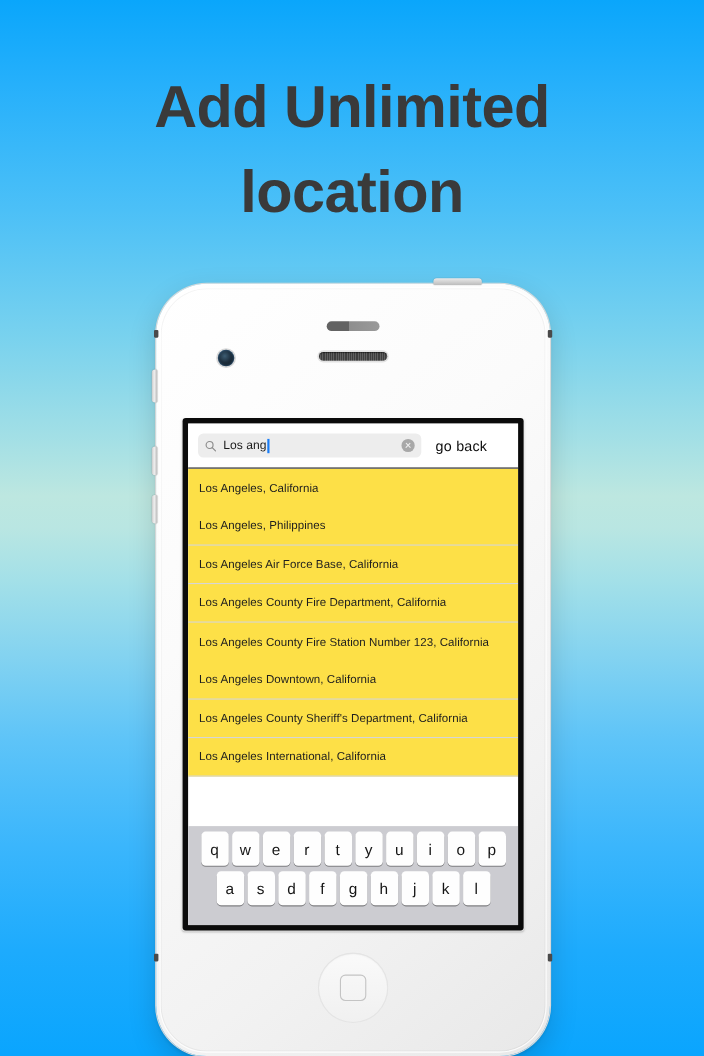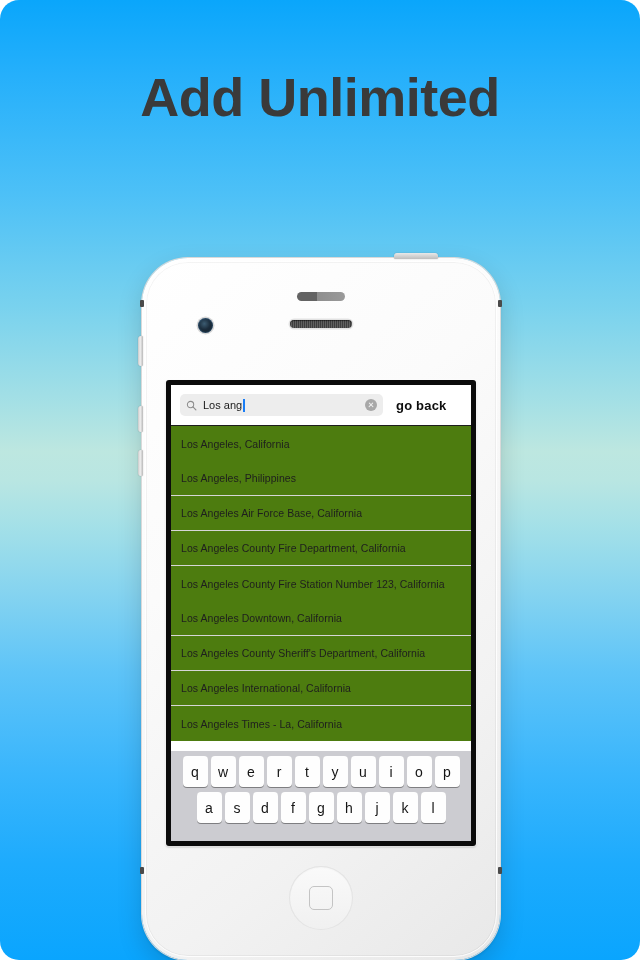--- a/index.html
+++ b/index.html
@@ -26,21 +26,20 @@
       #a5e0e5 42%,
       #bde7e0 47%,
       #b9e6e2 50%,
       #a3e0e8 55%,
       #84d3f0 62%,
       #5ec4f8 70%,
       #3bb6fc 80%,
       #1dabfd 90%,
       #0aa5fe 100%);
     overflow: hidden;
-    border-radius: 19px;
   }
 
   
   #headline {
     position: absolute;
     left: 0;
     top: 58px;
     width: 640px;
     text-align: center;
     font-size: 54px;
@@ -234,29 +233,29 @@
     background: #ededed;
     border-radius: 1px;
   }
   #clear-icon::before { transform: translate(-50%,-50%) rotate(45deg); }
   #clear-icon::after  { transform: translate(-50%,-50%) rotate(-45deg); }
 
   #go-back-button {
     flex: 0 0 auto;
     margin-left: 13px;
     font-size: 13px;
-    font-weight: bold;
+    font-weight: normal;
     color: #0d0d0d;
     white-space: nowrap;
     letter-spacing: 0.2px;
   }
 
   
   #suggestion-list {
-    background: #4d7c0f;
+    background: #fde047;
   }
   .suggestion-row {
     height: 35px;
     display: flex;
     align-items: center;
     padding-left: 10px;
     box-sizing: border-box;
     font-size: 10.5px;
     color: #1e1e1e;
     letter-spacing: 0.05px;
@@ -320,20 +319,21 @@
     border-radius: 5px;
   }
 </style>
 </head>
 <body>
 
 <div id="app">
 
   <div id="headline">
     <span class="hl-line">Add Unlimited</span>
+    <span class="hl-line">location</span>
   </div>
 
   <div id="phone">
 
     <div class="side-btn" id="btn-silent"></div>
     <div class="side-btn" id="btn-volup"></div>
     <div class="side-btn" id="btn-voldn"></div>
     <div id="btn-power"></div>
 
     <div class="antenna" id="ant-tl"></div>
@@ -367,21 +367,20 @@
 
         <div id="suggestion-list">
             <div class="suggestion-row">Los Angeles, California</div>
             <div class="suggestion-row divided">Los Angeles, Philippines</div>
             <div class="suggestion-row divided">Los Angeles Air Force Base, California</div>
             <div class="suggestion-row divided">Los Angeles County Fire Department, California</div>
             <div class="suggestion-row">Los Angeles County Fire Station Number 123, California</div>
             <div class="suggestion-row divided">Los Angeles Downtown, California</div>
             <div class="suggestion-row divided">Los Angeles County Sheriff's Department, California</div>
             <div class="suggestion-row divided">Los Angeles International, California</div>
-            <div class="suggestion-row">Los Angeles Times - La, California</div>
           </div>
 
         <div id="keyboard">
             <div class="kb-row">
               <div class="kb-key">q</div>
               <div class="kb-key">w</div>
               <div class="kb-key">e</div>
               <div class="kb-key">r</div>
               <div class="kb-key">t</div>
               <div class="kb-key">y</div>

